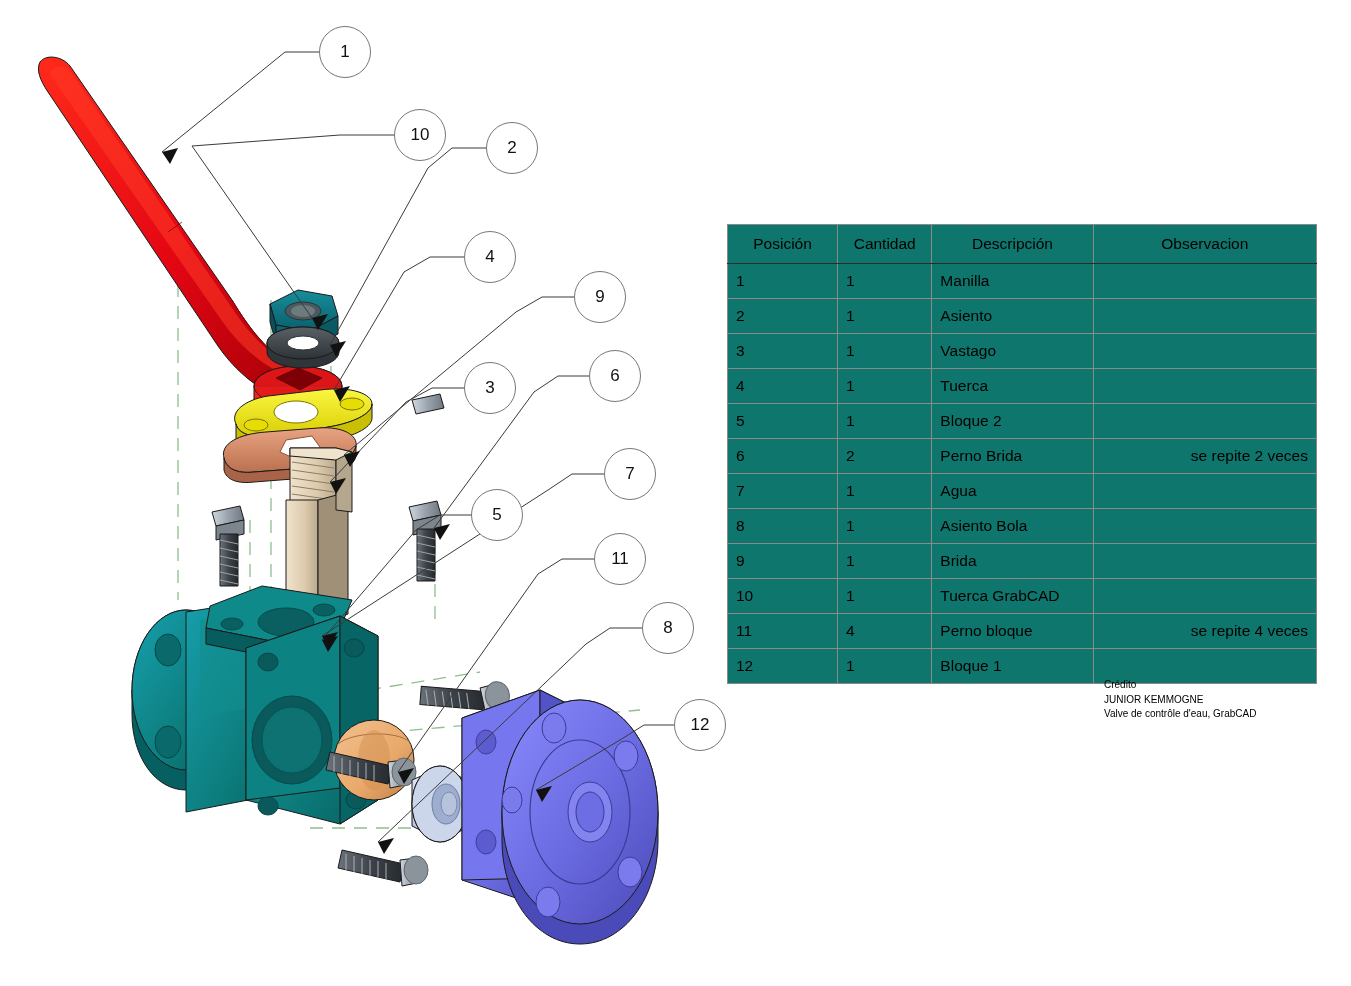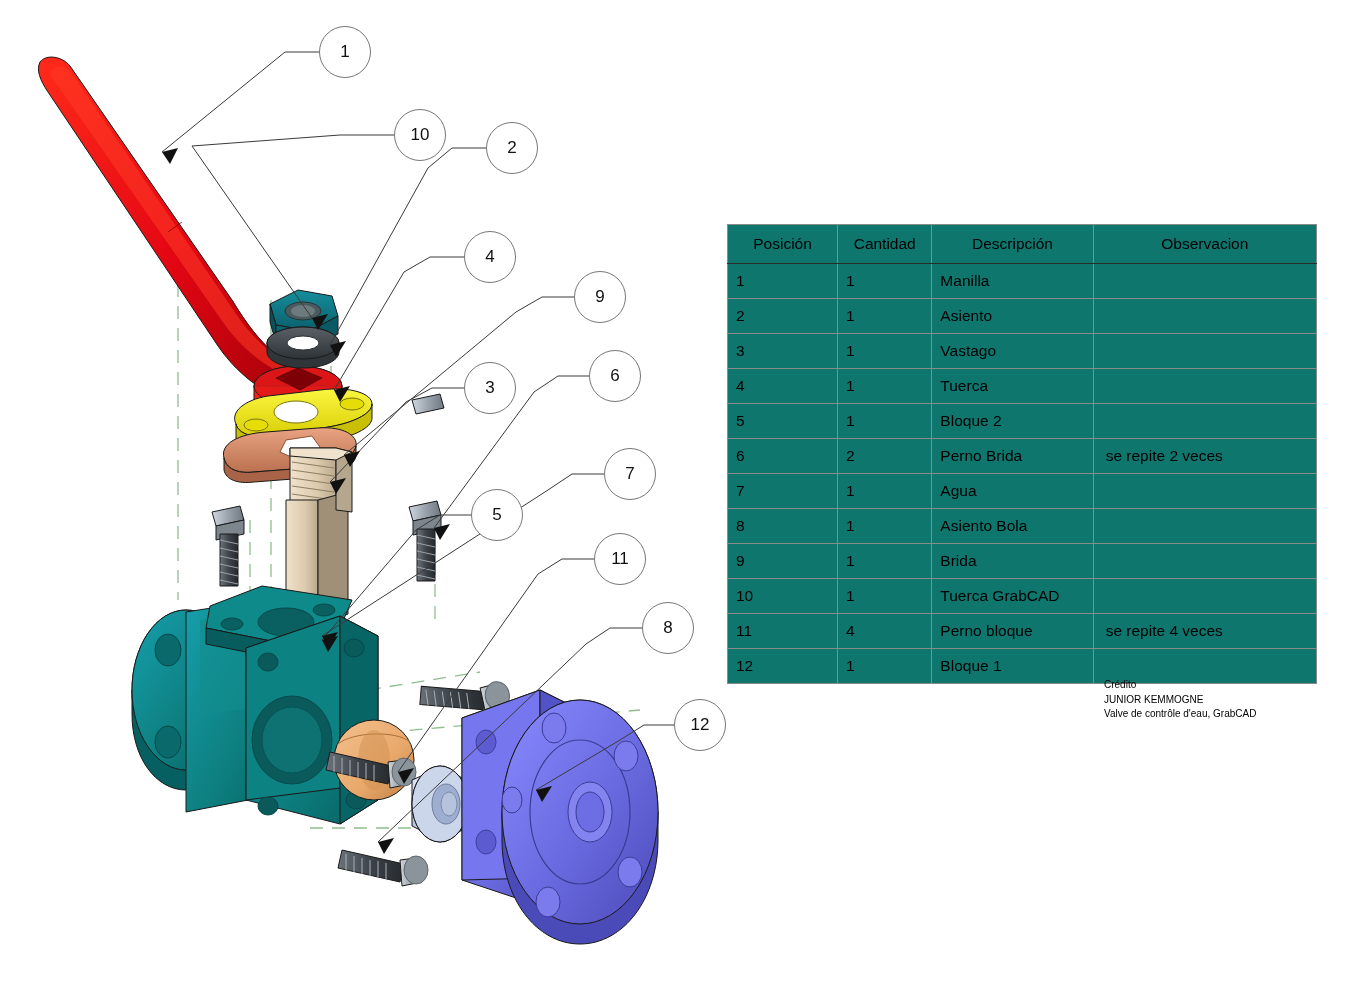--- a/index.html
+++ b/index.html
@@ -13,21 +13,21 @@
   #subtitle{left:533px;top:99px;font-size:28px;line-height:32px;white-space:nowrap;}
 
   
   #parts-table{left:727px;top:224px;width:590px;border-collapse:collapse;
                font-size:15.5px;background:#0f766e;}
   #parts-table td,#parts-table th{border:1px solid #8a8a8a;padding:0 8px;height:34px;
                font-weight:400;color:#000;vertical-align:middle;}
   #parts-table thead th{height:38px;text-align:center;border-bottom:1.6px solid #2b2b2b;}
   #parts-table tbody td{text-align:left;}
   #parts-table tbody tr td:nth-child(2){text-align:left;}
-  #parts-table tbody td:nth-child(4){padding-left:12px;}
+  #parts-table tbody td:nth-child(4){padding-left:12px;text-align:right;}
   .c-pos{width:106px;}.c-qty{width:83px;}.c-desc{width:168px;margin-left:42px;}.c-obs{width:247px;}
   #parts-table{border:1.6px solid #2b2b2b;}
 
   
   #credit{left:1104px;top:678px;font-size:10px;line-height:14.5px;white-space:nowrap;}
 
   
   .balloon{width:52px;height:52px;border-radius:50%;border:1px solid #777;
            background:#fff;display:flex;align-items:center;justify-content:center;
            font-size:17px;color:#111;box-sizing:border-box;}

